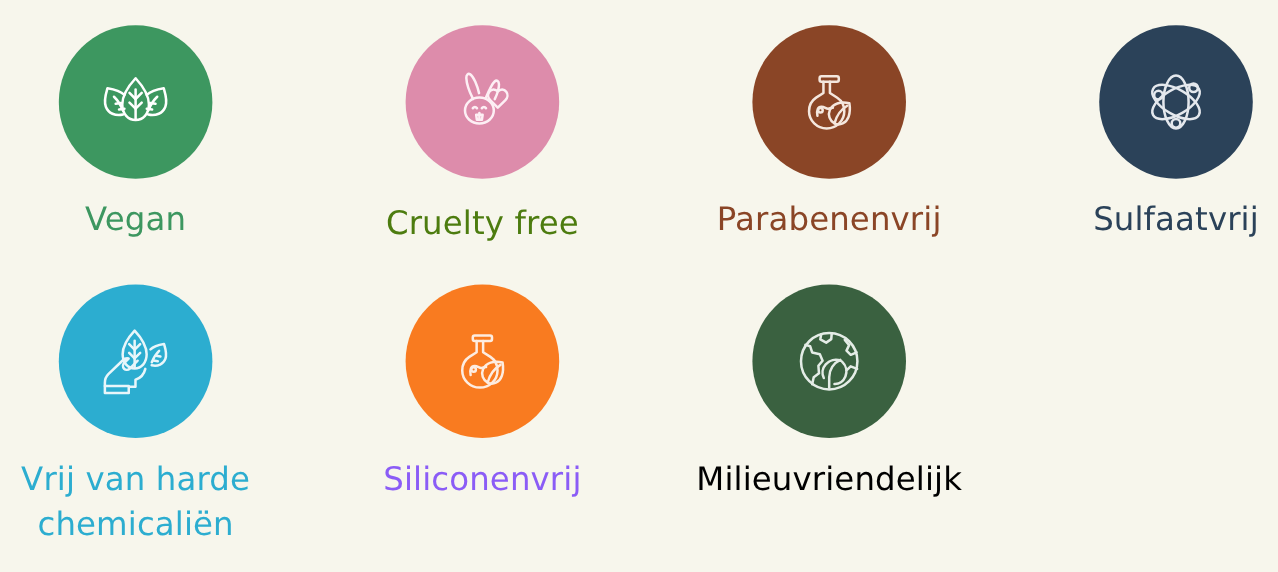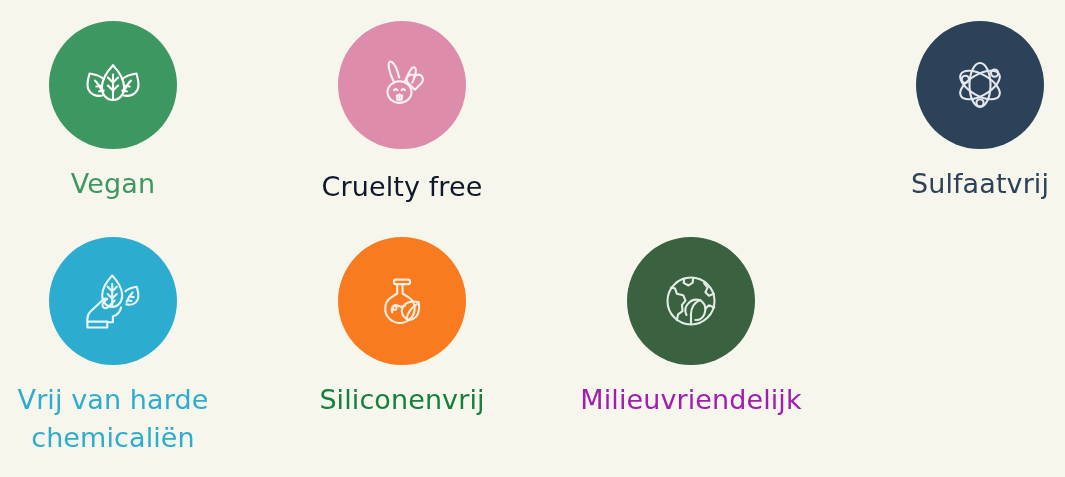--- a/index.html
+++ b/index.html
@@ -98,23 +98,38 @@
           <path d="M29.5 49.9c-6.6 0-12-4.8-12-10.8 0-6 5.4-10.8 12-10.8s12 4.8 12 10.8c0 6-5.4 10.8-12 10.8z"></path>
           <path d="M24 37.2c0.9-1.4 2.6-1.4 3.5 0"></path>
           <path d="M31.5 37.2c0.9-1.4 2.6-1.4 3.5 0"></path>
           <path d="M29.5 41.2v1.4"></path>
           <path d="M26.8 42.6h5.4l-0.6 4.2h-4.2z"></path>
           <path d="M29.5 42.6v4.2"></path>
           <path d="M44.9 23.3c1.9-2.3 5.2-2.3 7 0.1 1.6 2.1 1.2 5.1-0.7 7l-6.4 6.3-6.3-6.3c-1.9-1.9-2.3-4.9-0.7-7 1.8-2.4 5.1-2.4 7-0.1z"></path>
         </svg>
       </span>
     </div>
-    <div class="badge-label" style="color: #0f172a; margin-top: 19px;">Cruelty free</div>
-  </div>
-
+    <div class="badge-label" style="color: #4d7c0f; margin-top: 19px;">Cruelty free</div>
+  </div>
+
+  <div class="badge col-3 row-1">
+    <div class="badge-circle" style="background: rgb(138, 69, 38);">
+      <span>
+        <svg viewBox="0 0 64 64" fill="none" stroke="#f4e7de" stroke-width="2.1" stroke-linecap="round" stroke-linejoin="round">
+          <path d="M25.6 10.6h12.8c0.9 0 1.6 0.7 1.6 1.6v1.3c0 0.9-0.7 1.6-1.6 1.6H25.6c-0.9 0-1.6-0.7-1.6-1.6v-1.3c0-0.9 0.7-1.6 1.6-1.6z"></path>
+          <path d="M27.2 15.1v9.4l-6.1 3.9C17.5 30.8 15.2 35 15.2 39.7c0 7.9 6.6 14.3 14.7 14.3 8.1 0 14.7-6.4 14.7-14.3 0-4.7-2.3-8.9-5.9-11.3l-6.1-3.9v-9.4"></path>
+          <path d="M22.2 43.5c-1-4.3 0.4-7.7 3.5-7.5 2.3 0.1 3.6 1.6 5.2 1.7 1.5 0.1 2.7-1 4.2-0.9"></path>
+          <circle cx="24.7" cy="38.9" r="1.9"></circle>
+          <path d="M48.8 33.1c-7.5-1.8-13.8 0.3-16.2 5.4-2 4.3-0.1 9.3 3.8 11.3 4.4 2.3 10-0.3 11.8-5.6 1.3-3.7 1.1-8.2 0.6-11.1z"></path>
+          <path d="M36.4 49.8c1.3-5.2 4.8-11.2 10.6-14.7"></path>
+        </svg>
+      </span>
+    </div>
+    <div class="badge-label" style="color: rgb(138, 69, 38);">Parabenenvrij</div>
+  </div>
 
   <div class="badge col-4 row-1">
     <div class="badge-circle" style="background: rgb(43, 66, 89);">
       <span>
         <svg viewBox="0 0 64 64" fill="none" stroke="#e4e8ed" stroke-width="2.1" stroke-linecap="round" stroke-linejoin="round">
           <ellipse cx="32" cy="32" rx="22" ry="10.5" transform="rotate(30 32 32)"></ellipse>
           <ellipse cx="32" cy="32" rx="22" ry="10.5" transform="rotate(90 32 32)"></ellipse>
           <ellipse cx="32" cy="32" rx="22" ry="10.5" transform="rotate(150 32 32)"></ellipse>
           <circle cx="46.6" cy="20.1" r="3.6"></circle>
           <circle cx="17.4" cy="26.3" r="3.6"></circle>
@@ -154,34 +169,34 @@
         <svg viewBox="0 0 64 64" fill="none" stroke="#fdece0" stroke-width="2.1" stroke-linecap="round" stroke-linejoin="round">
           <path d="M25.6 10.6h12.8c0.9 0 1.6 0.7 1.6 1.6v1.3c0 0.9-0.7 1.6-1.6 1.6H25.6c-0.9 0-1.6-0.7-1.6-1.6v-1.3c0-0.9 0.7-1.6 1.6-1.6z"></path>
           <path d="M27.2 15.1v9.4l-6.1 3.9C17.5 30.8 15.2 35 15.2 39.7c0 7.9 6.6 14.3 14.7 14.3 8.1 0 14.7-6.4 14.7-14.3 0-4.7-2.3-8.9-5.9-11.3l-6.1-3.9v-9.4"></path>
           <path d="M22.2 43.5c-1-4.3 0.4-7.7 3.5-7.5 2.3 0.1 3.6 1.6 5.2 1.7 1.5 0.1 2.7-1 4.2-0.9"></path>
           <circle cx="24.7" cy="38.9" r="1.9"></circle>
           <path d="M48.8 33.1c-7.5-1.8-13.8 0.3-16.2 5.4-2 4.3-0.1 9.3 3.8 11.3 4.4 2.3 10-0.3 11.8-5.6 1.3-3.7 1.1-8.2 0.6-11.1z"></path>
           <path d="M36.4 49.8c1.3-5.2 4.8-11.2 10.6-14.7"></path>
         </svg>
       </span>
     </div>
-    <div class="badge-label" style="color: #15803d;">Siliconenvrij</div>
+    <div class="badge-label" style="color: #8b5cf6;">Siliconenvrij</div>
   </div>
 
   <div class="badge col-3 row-2">
     <div class="badge-circle" style="background: rgb(58, 97, 64);">
       <span>
         <svg viewBox="0 0 64 64" fill="none" stroke="#e4ece6" stroke-width="2.1" stroke-linecap="round" stroke-linejoin="round">
           <circle cx="32" cy="32" r="23.5"></circle>
           <path d="M25.3 9.6l-0.7 4.3 4.9 2.6 4.2-2.9 0.4-4.6"></path>
           <path d="M12.2 18.4l3.9 1.1 1.7 5.2 6.4 1.5 2.3 5.4-3.5 4.2 0.5 6.3-4.4 3.2-1.3 5.9"></path>
           <path d="M54.8 24.6l-4.8 2.1-3.6-3.5 2.2-4.6-3.6-4.4"></path>
           <path d="M55.3 38.4l-5.4-2.1-3.5 3.4"></path>
           <path d="M41.2 30.9c-5.6 2.6-9.2 8.2-9.2 14.4v8.8"></path>
           <path d="M42.7 32.3c3.4 3.2 4.5 8.2 2.8 12.5-1.6 4-5.3 6.4-9.1 6.2"></path>
           <path d="M41.6 31.6c-4.4-1.7-9.4-0.5-12.5 3-2.9 3.2-3.4 7.8-1.6 11.4"></path>
         </svg>
       </span>
     </div>
-    <div class="badge-label" style="color: #a21caf;">Milieuvriendelijk</div>
+    <div class="badge-label" style="color: #000000;">Milieuvriendelijk</div>
   </div>
 
 </div>
 
 </body></html>

